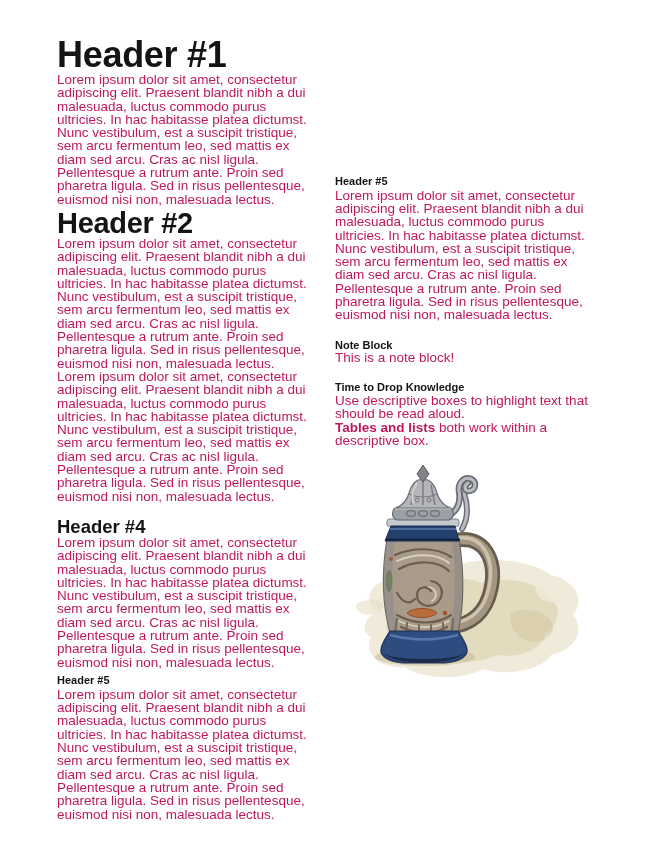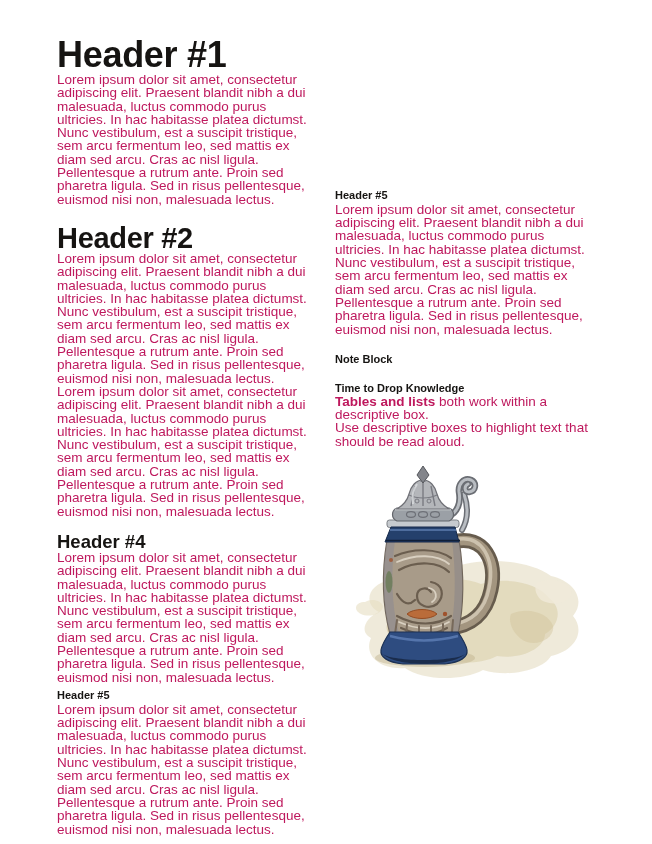--- a/index.html
+++ b/index.html
@@ -25,21 +25,21 @@
     font-size: 13.5px;
     line-height: 13.3px;
     color: #be185d;
   }
   h1, h2, h3, h4, h5 {
     color: #161412;
     font-weight: 700;
     margin: 0;
   }
   h1 { font-size: 36px;   line-height: 30px; margin: 0 0 3px 0; letter-spacing: -0.3px; }
-  h2 { font-size: 29px;   line-height: 24px; margin: 20px 0 2px 0; letter-spacing: -0.3px; }
+  h2 { font-size: 29px;   line-height: 24px; margin: 5px 0 2px 0; letter-spacing: -0.3px; }
   h3 { font-size: 22px;   line-height: 19px; margin: 4px 0 2px 0; }
   h4 { font-size: 18.5px; line-height: 16px; margin: 16px 0 1px 0; }
   h5 { font-size: 11px;   line-height: 14px; margin: 4px 0 1px 0; }
   .col-right h5.first { margin-top: 0; margin-bottom: 1px; }
 
   .note-label {
     font-size: 11px;
     font-weight: 700;
     line-height: 12.5px;
     color: #161412;
@@ -80,23 +80,24 @@
   </div>
 
   <div class="col-right">
     <section>
       <h5 class="first">Header #5</h5>
       <p class="body">Lorem ipsum dolor sit amet, consectetur adipiscing elit. Praesent blandit nibh a dui malesuada, luctus commodo purus ultricies. In hac habitasse platea dictumst. Nunc vestibulum, est a suscipit tristique, sem arcu fermentum leo, sed mattis ex diam sed arcu. Cras ac nisl ligula. Pellentesque a rutrum ante. Proin sed pharetra ligula. Sed in risus pellentesque, euismod nisi non, malesuada lectus.</p>
     </section>
 
     <div class="note">
       <div class="note-label">Note Block</div>
+      <p class="body">This is a note block!</p>
       <div class="note-label">Time to Drop Knowledge</div>
+      <p class="body">Use descriptive boxes to highlight text that should be read aloud.</p>
       <p class="body"><strong>Tables and lists</strong><span> both work within a descriptive box.</span></p>
-      <p class="body">Use descriptive boxes to highlight text that should be read aloud.</p>
     </div>
 
     <figure class="stein-figure">
       <svg width="260" height="220" viewBox="0 0 260 220" xmlns="http://www.w3.org/2000/svg">
 
         <g>
           <path d="M46,148 C30,140 34,120 58,116 C66,102 96,96 118,104 C150,92 196,96 218,112 C244,118 252,138 240,152 C252,166 244,186 218,192 C210,206 176,214 150,206 C128,218 88,216 72,204 C48,206 30,192 38,174 C26,168 32,154 46,148 Z" fill="#e8e1ca" opacity="0.7"></path>
           <path d="M60,150 C52,136 66,124 88,126 C100,114 130,112 148,120 C176,112 206,120 216,134 C230,144 226,162 212,170 C212,184 188,196 164,192 C146,202 110,200 96,190 C72,192 56,180 62,164 Z" opacity="0.6" fill="#dbd0ab"></path>
           <path d="M56,170 C48,158 62,150 76,154 C92,148 112,152 118,162 C130,166 128,180 114,186 C100,196 74,196 66,186 C54,184 50,176 56,170 Z" fill="#cbbc8f" opacity="0.5"></path>
           <path d="M178,150 C196,142 216,150 220,162 C222,172 208,182 194,178 C182,174 174,158 178,150 Z" fill="#cfc196" opacity="0.4"></path>

